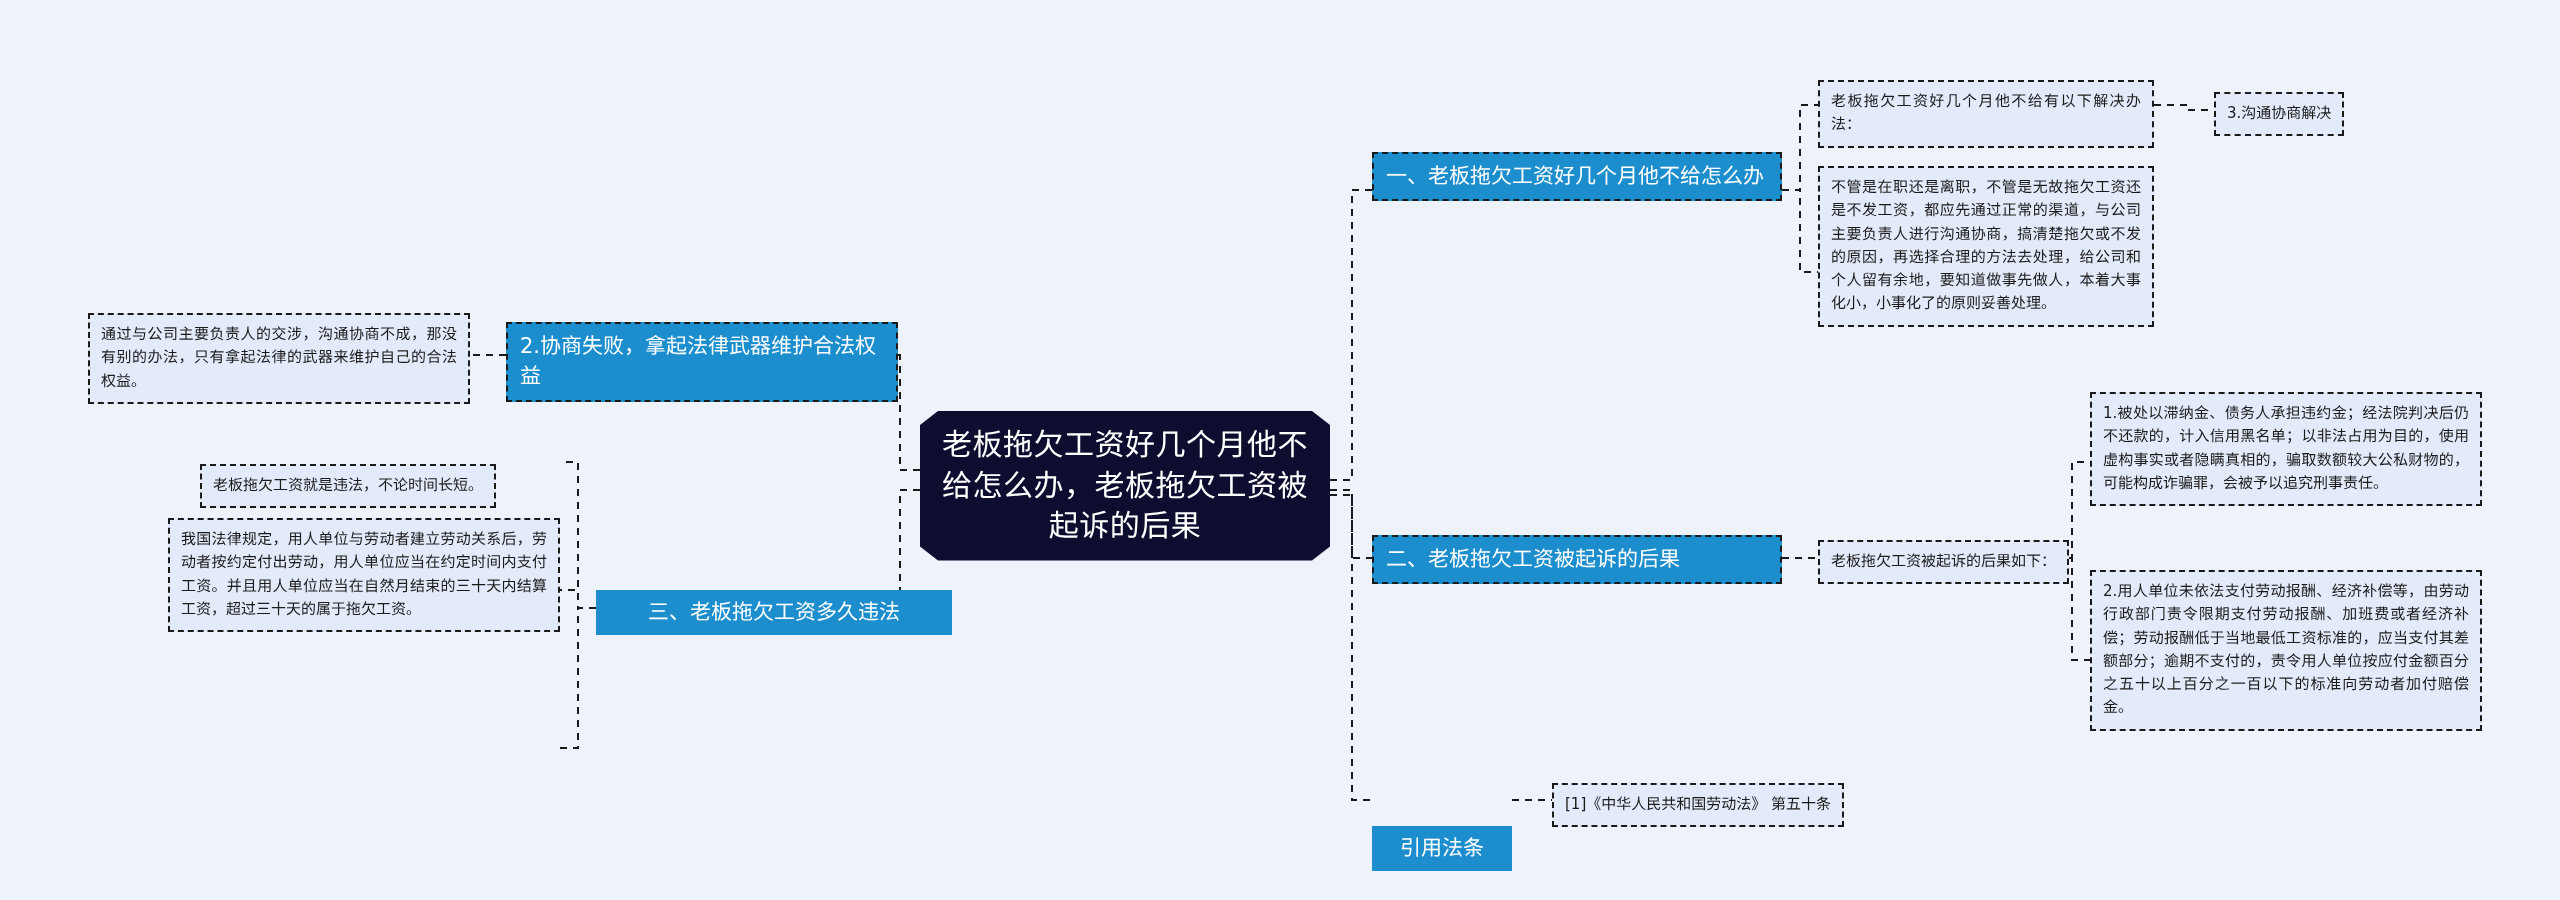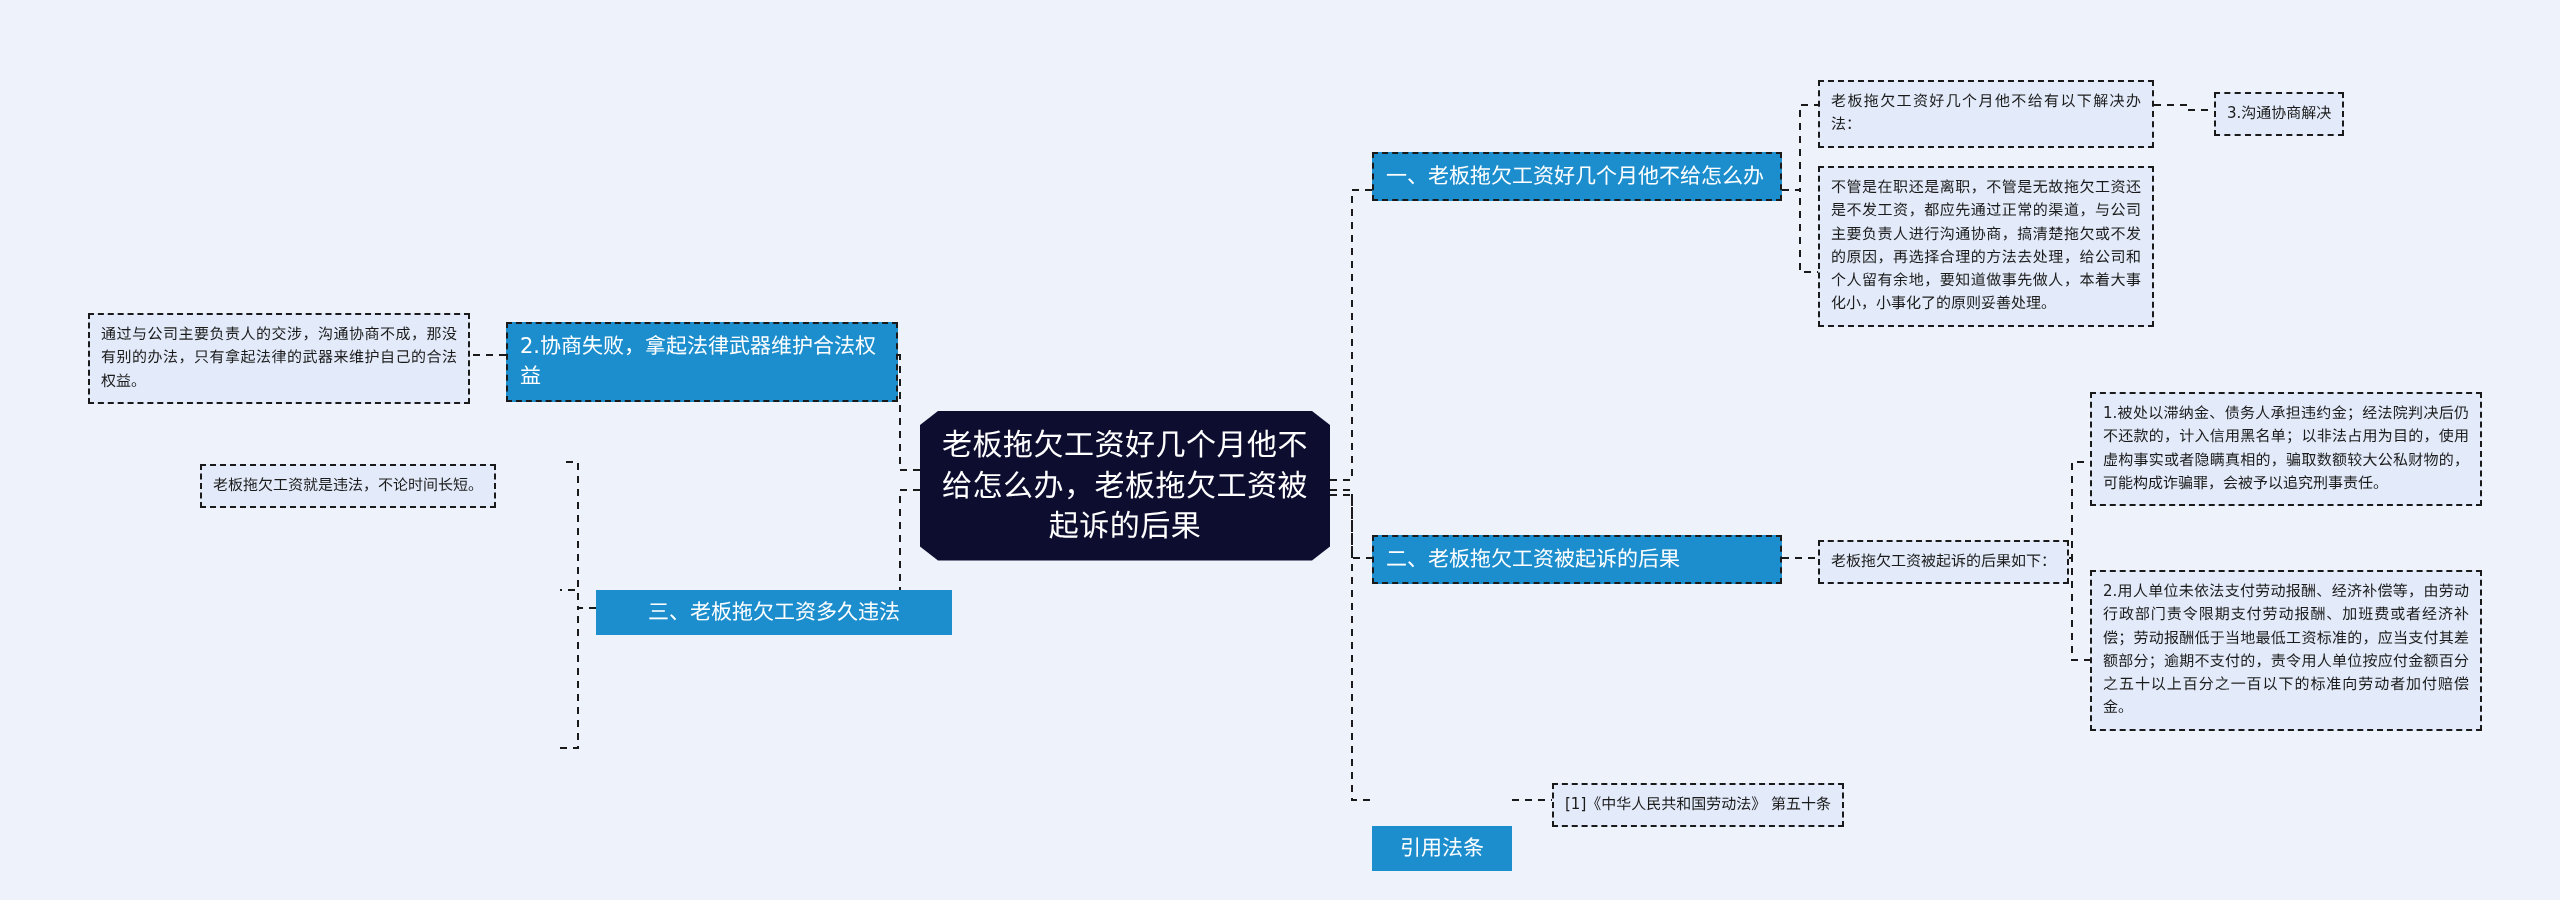--- a/index.html
+++ b/index.html
@@ -146,15 +146,16 @@
   <div class="node leaf one" style="left:1552px; top:783px;">[1]《中华人民共和国劳动法》 第五十条</div>
 
   <div class="node branch" style="left:506px; top:322px; width:392px;">2.协商失败，拿起法律武器维护合法权益</div>
 
   <div class="node leaf" style="left:88px; top:313px; width:382px;">通过与公司主要负责人的交涉，沟通协商不成，那没有别的办法，只有拿起法律的武器来维护自己的合法权益。</div>
 
   <div class="node branch nodash" style="left:596px; top:590px; width:356px; text-align:center;">三、老板拖欠工资多久违法</div>
 
   <div class="node leaf one" style="left:200px; top:464px;">老板拖欠工资就是违法，不论时间长短。</div>
 
+  <div class="node leaf" style="left:168px; top:518px; width:392px;">我国法律规定，用人单位与劳动者建立劳动关系后，劳动者按约定付出劳动，用人单位应当在约定时间内支付工资。并且用人单位应当在自然月结束的三十天内结算工资，超过三十天的属于拖欠工资。</div>
 
 
 </div>
 
 </body></html>

